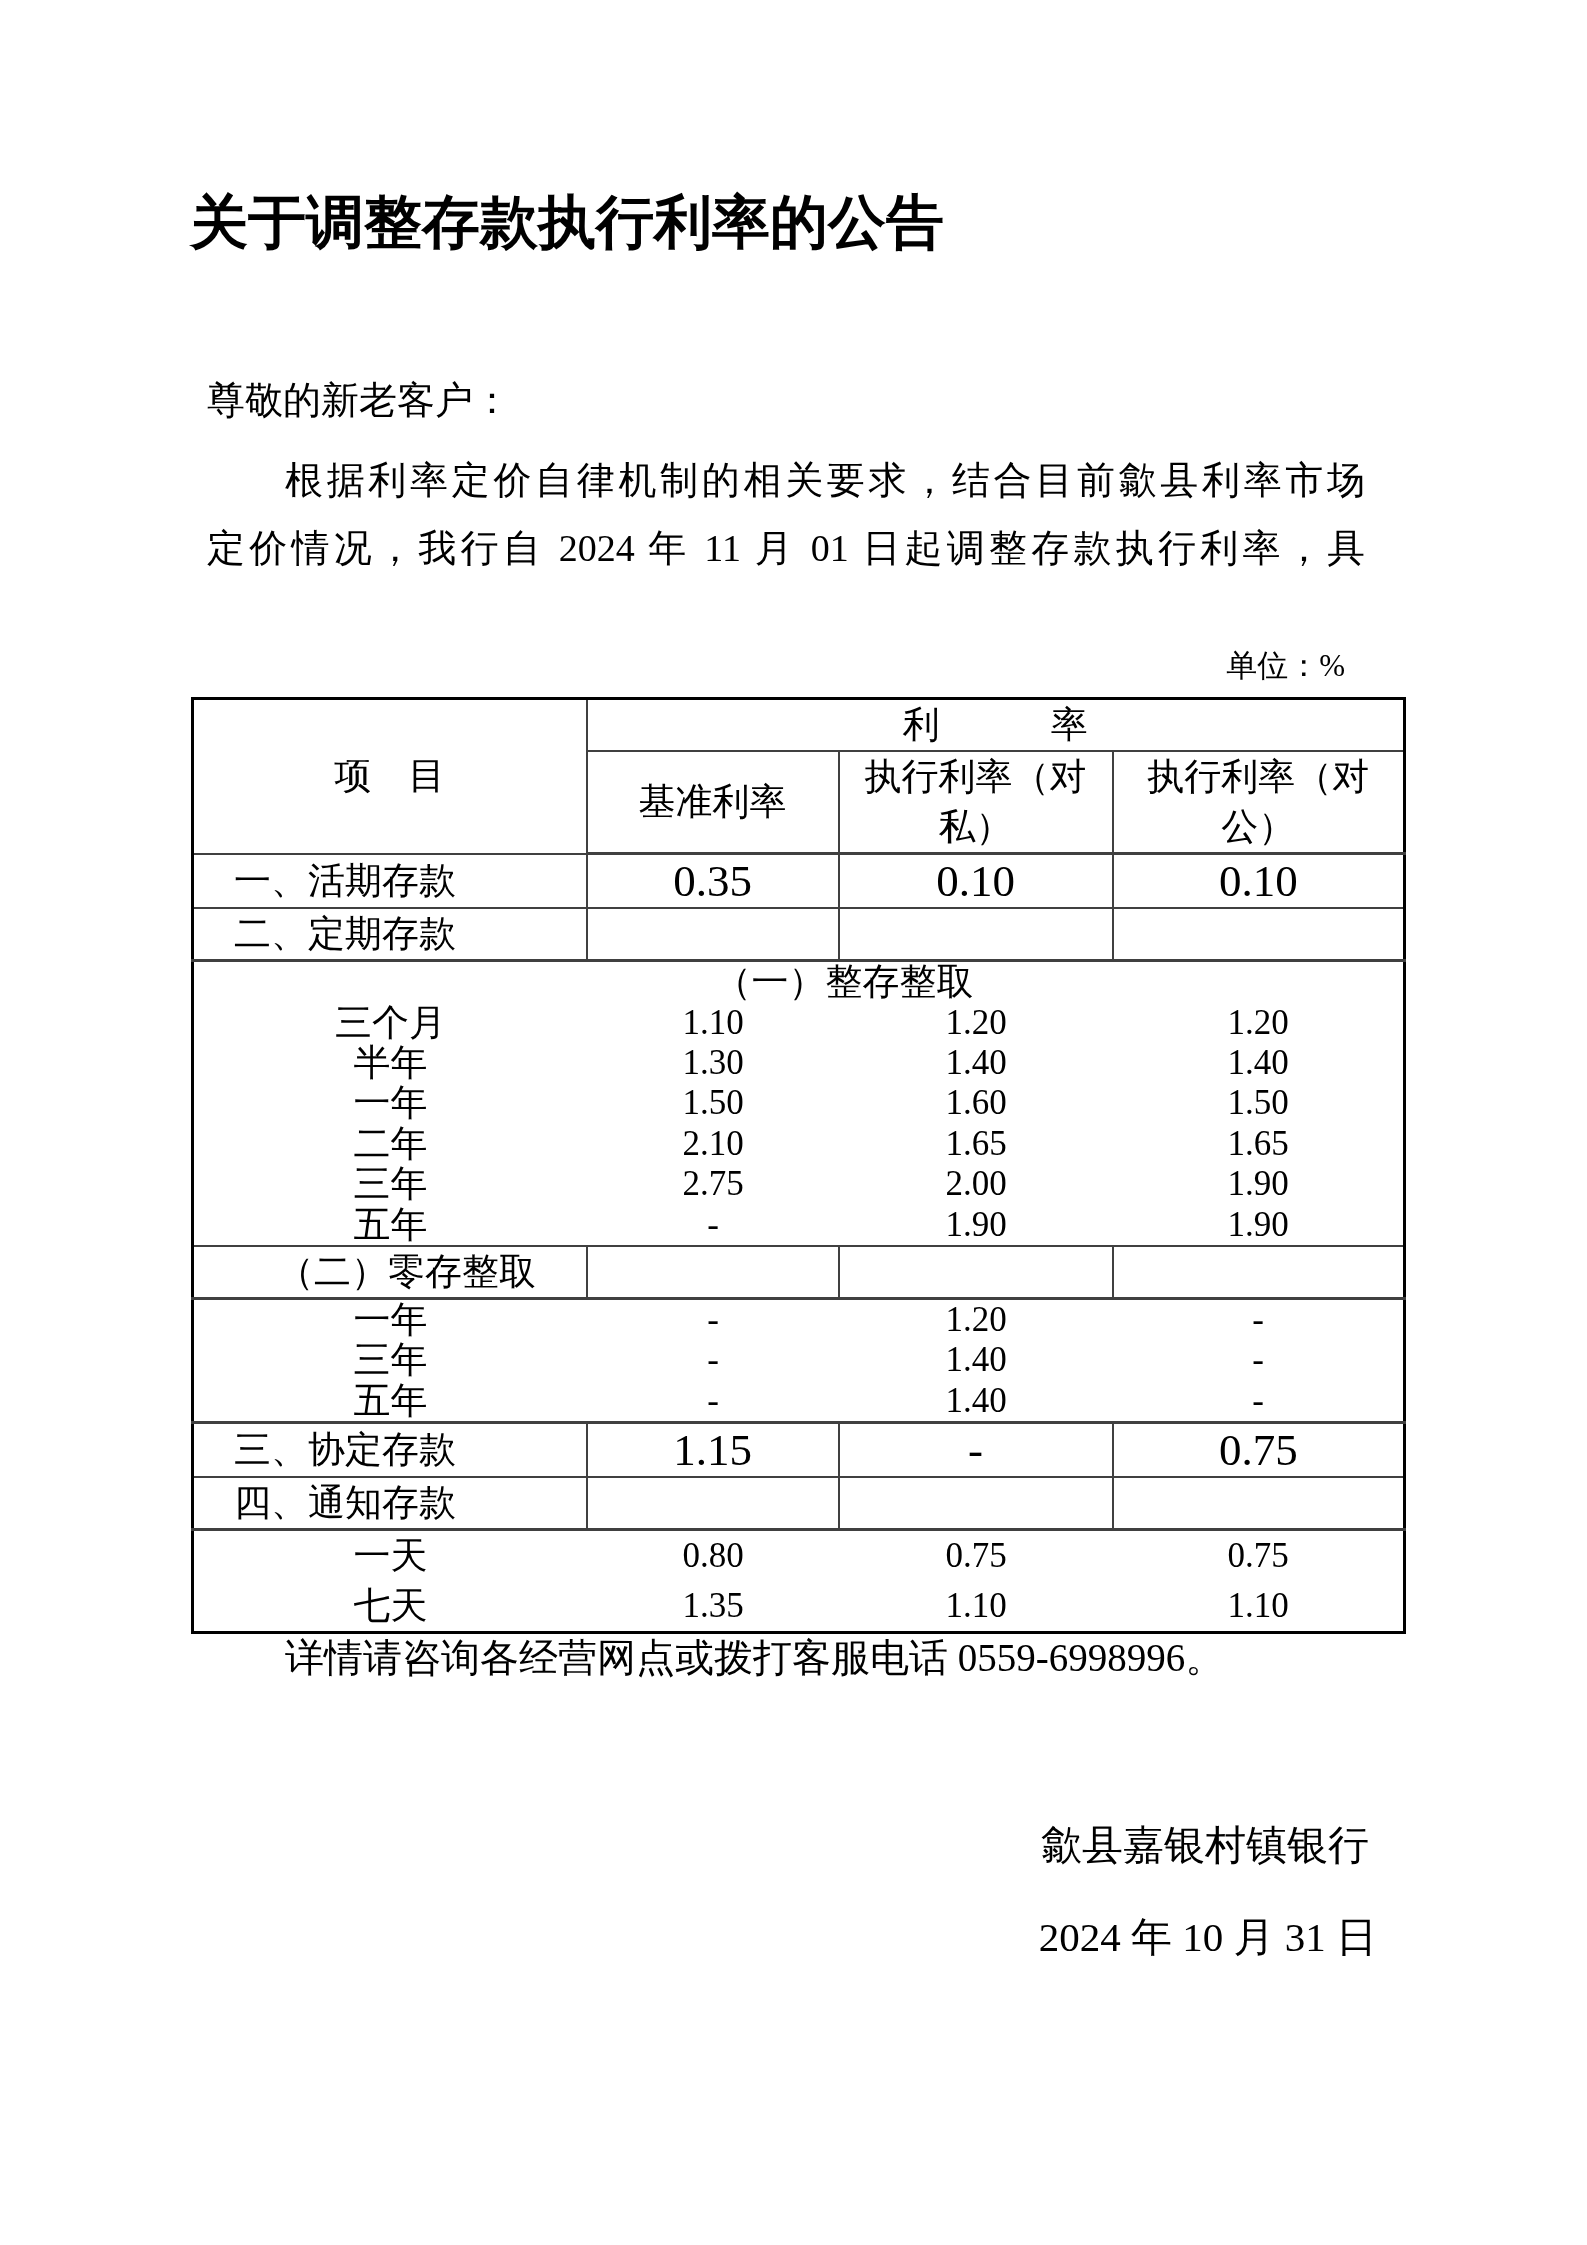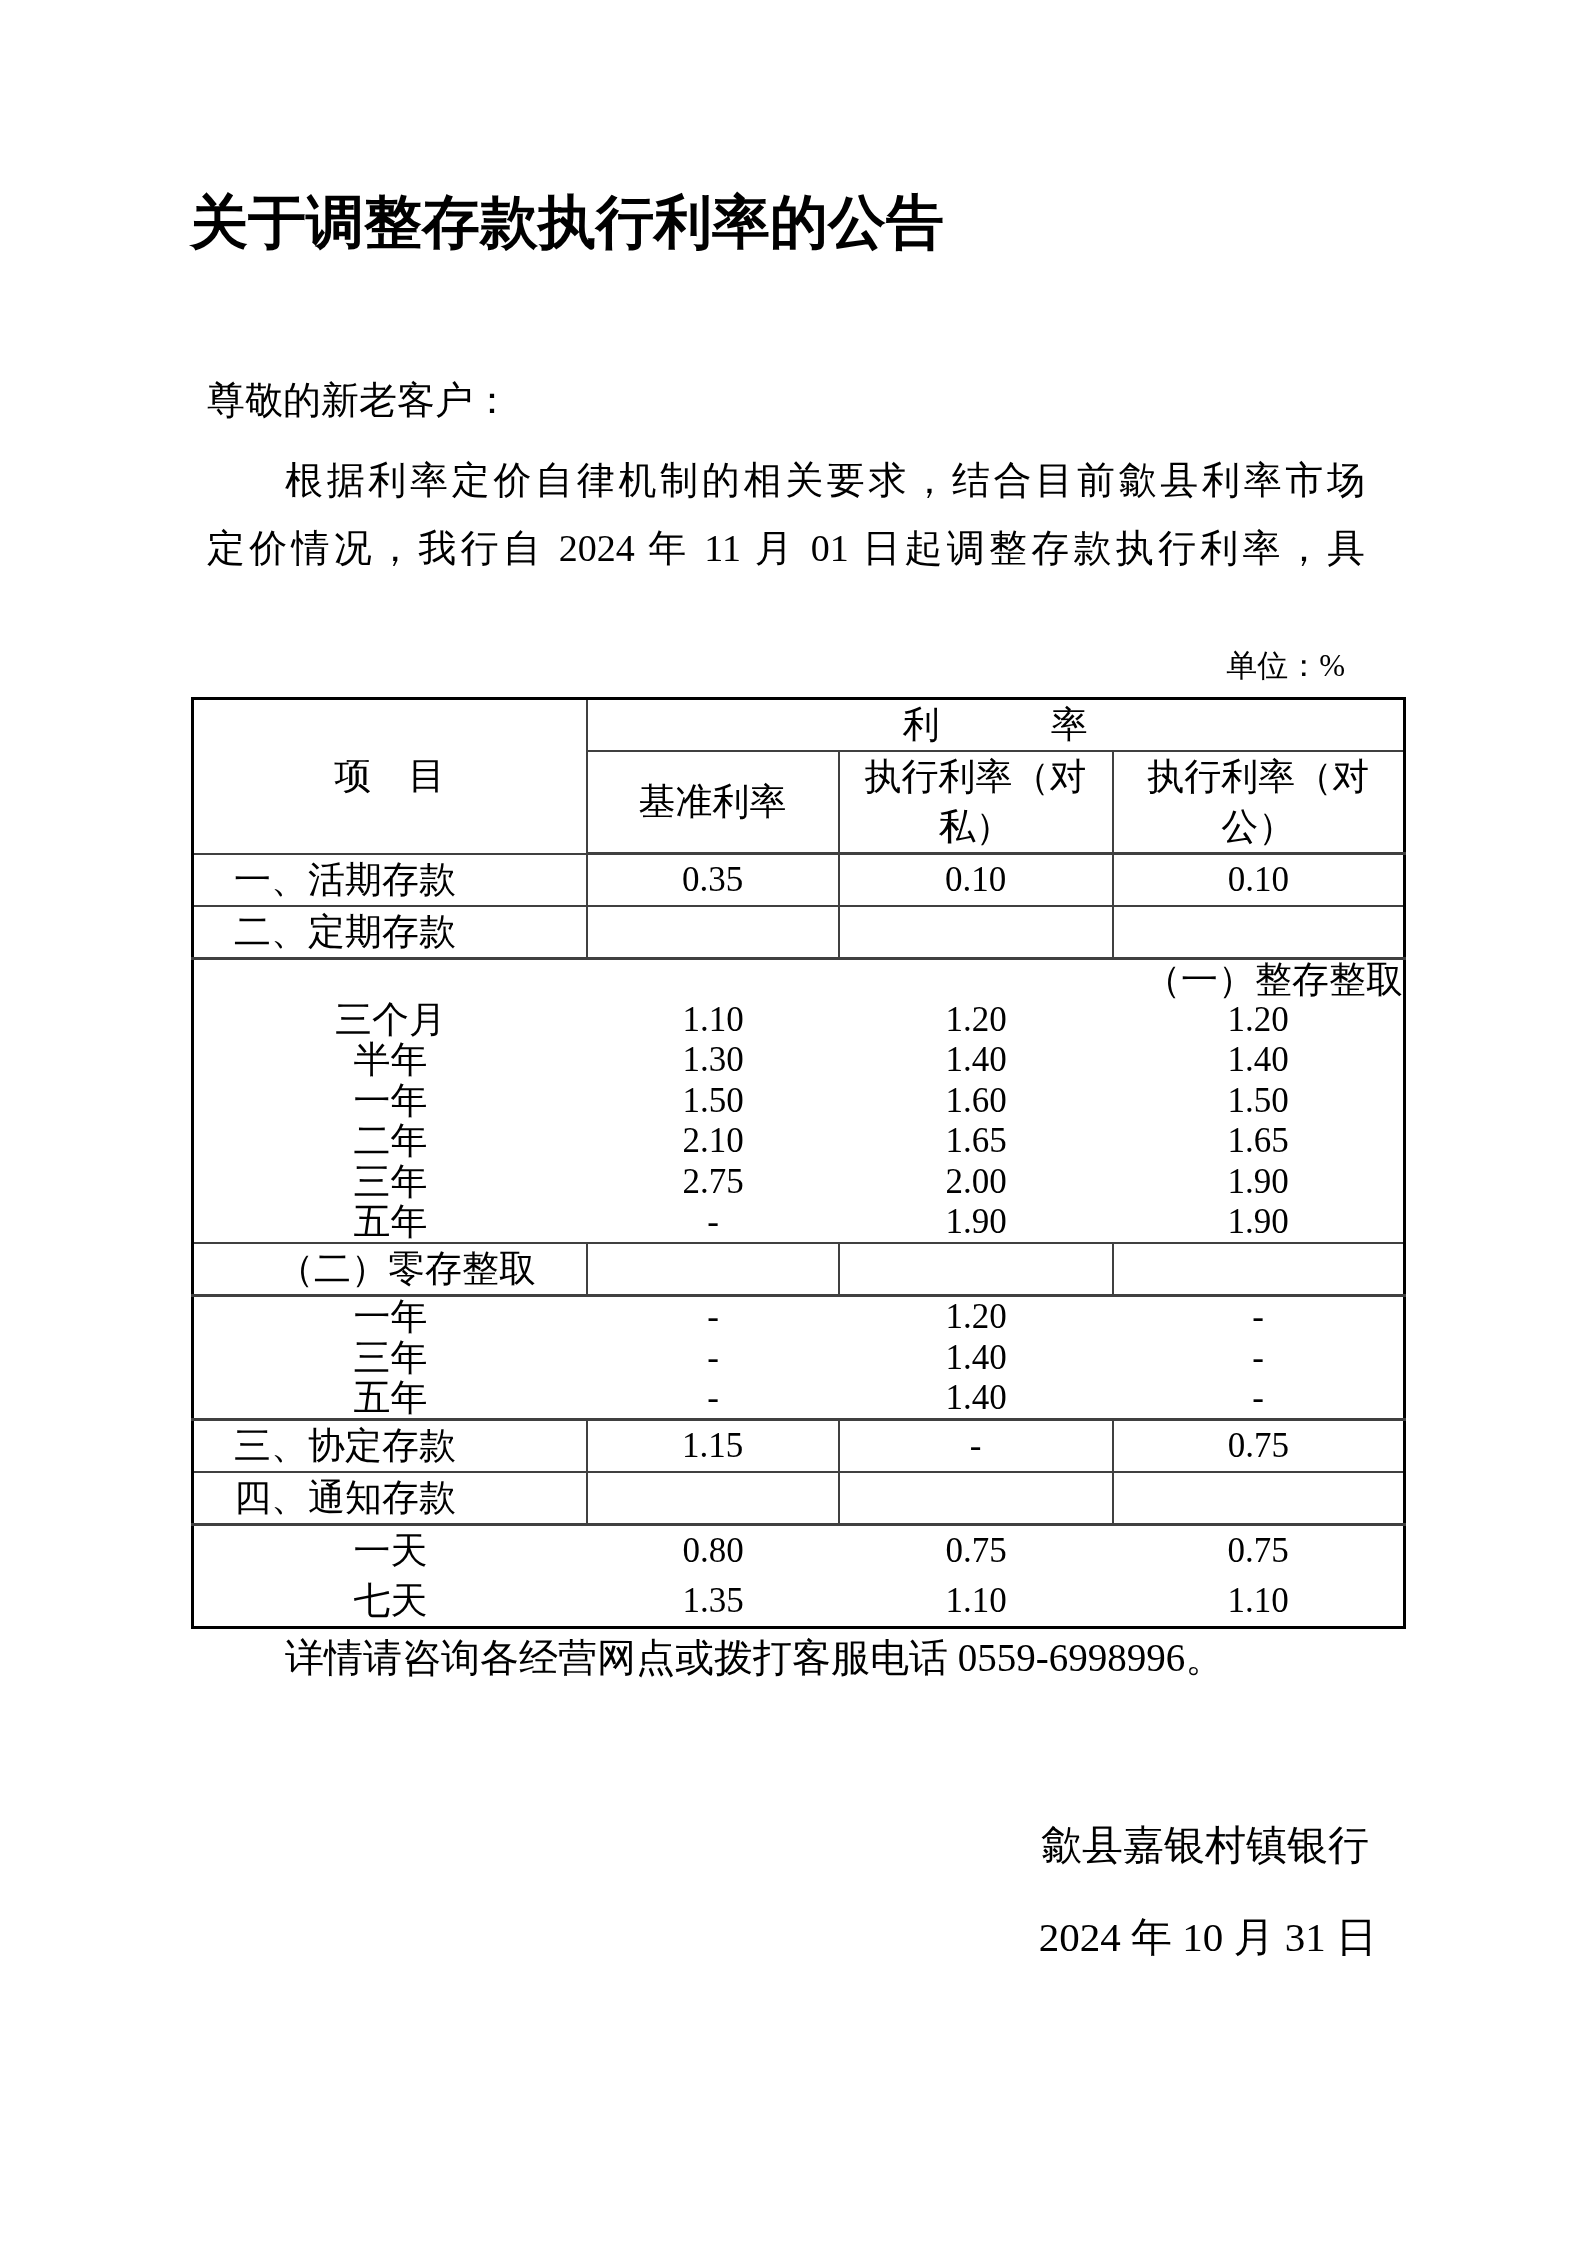--- a/index.html
+++ b/index.html
@@ -67,28 +67,28 @@
   tr.hr2{height:48px;}
   tr.rowA{height:47px;margin-top:45px;}
   tr.rowB{height:46px;}
   tr.rowC{height:47px;}
   tr.rowD{height:44px;}
   tr.rowE{height:44px;}
   tr.tb td{border-bottom-width:3px;}
   .rates .th{text-align:center;}
   .rates .lab{text-align:left;padding-left:40px;white-space:nowrap;}
   .rates .lab.sub{padding-left:83px;}
-  .rates .val{text-align:center;font-size:35px;}
+  .rates .val{text-align:center;font-size:45px;}
   
   .rates td.blk{padding:0;}
   .bl{display:flex;align-items:center;}
   .blk1 .bl{height:40.4px;}
   .blk2 .bl{height:40.33px;}
   .blk3 .bl{height:50px;}
-  .bl.labline{justify-content:flex-end;padding-left:75px;font-size:37px;margin-left:16px;}
+  .bl.labline{justify-content:center;padding-left:75px;font-size:37px;margin-left:16px;}
   .bc{text-align:center;font-size:35px;}
   .bc.t{width:393px;font-size:37px;}
   .bc.v2{width:252px;}
   .bc.v3{width:274px;}
   .bc.v4{flex:1;}
   
   .contact-line{
     position:absolute;
     left:207px; top:1631px;
     width:1180px;

